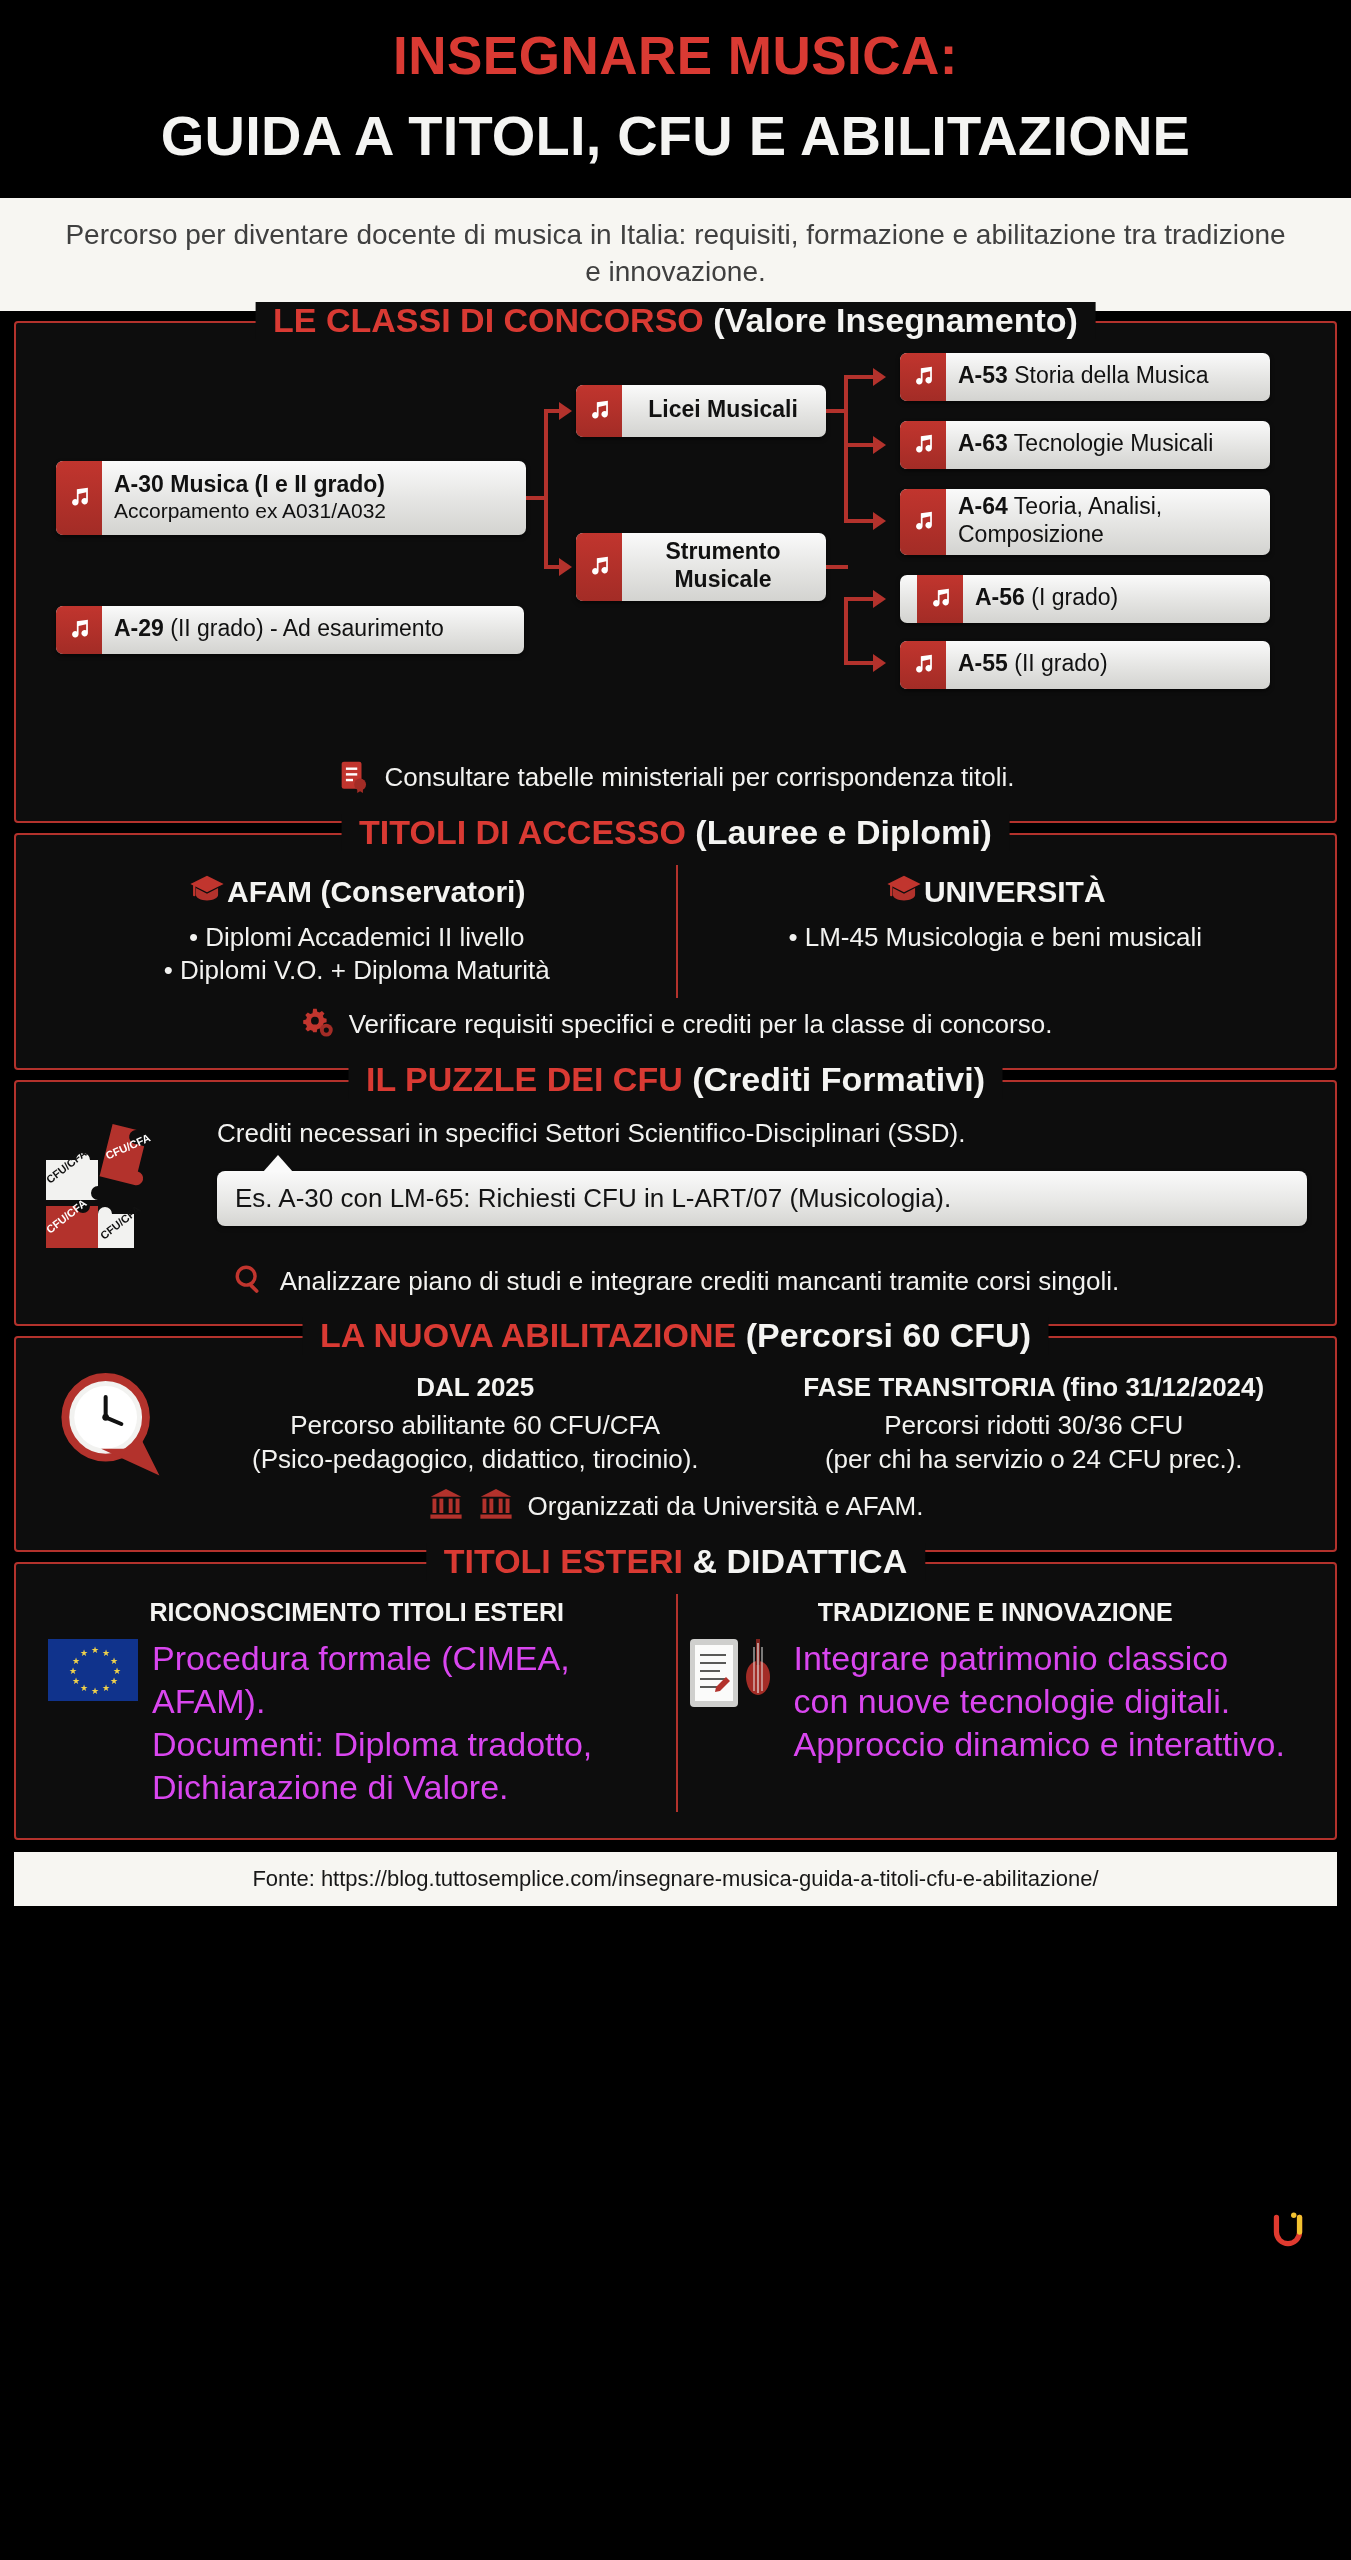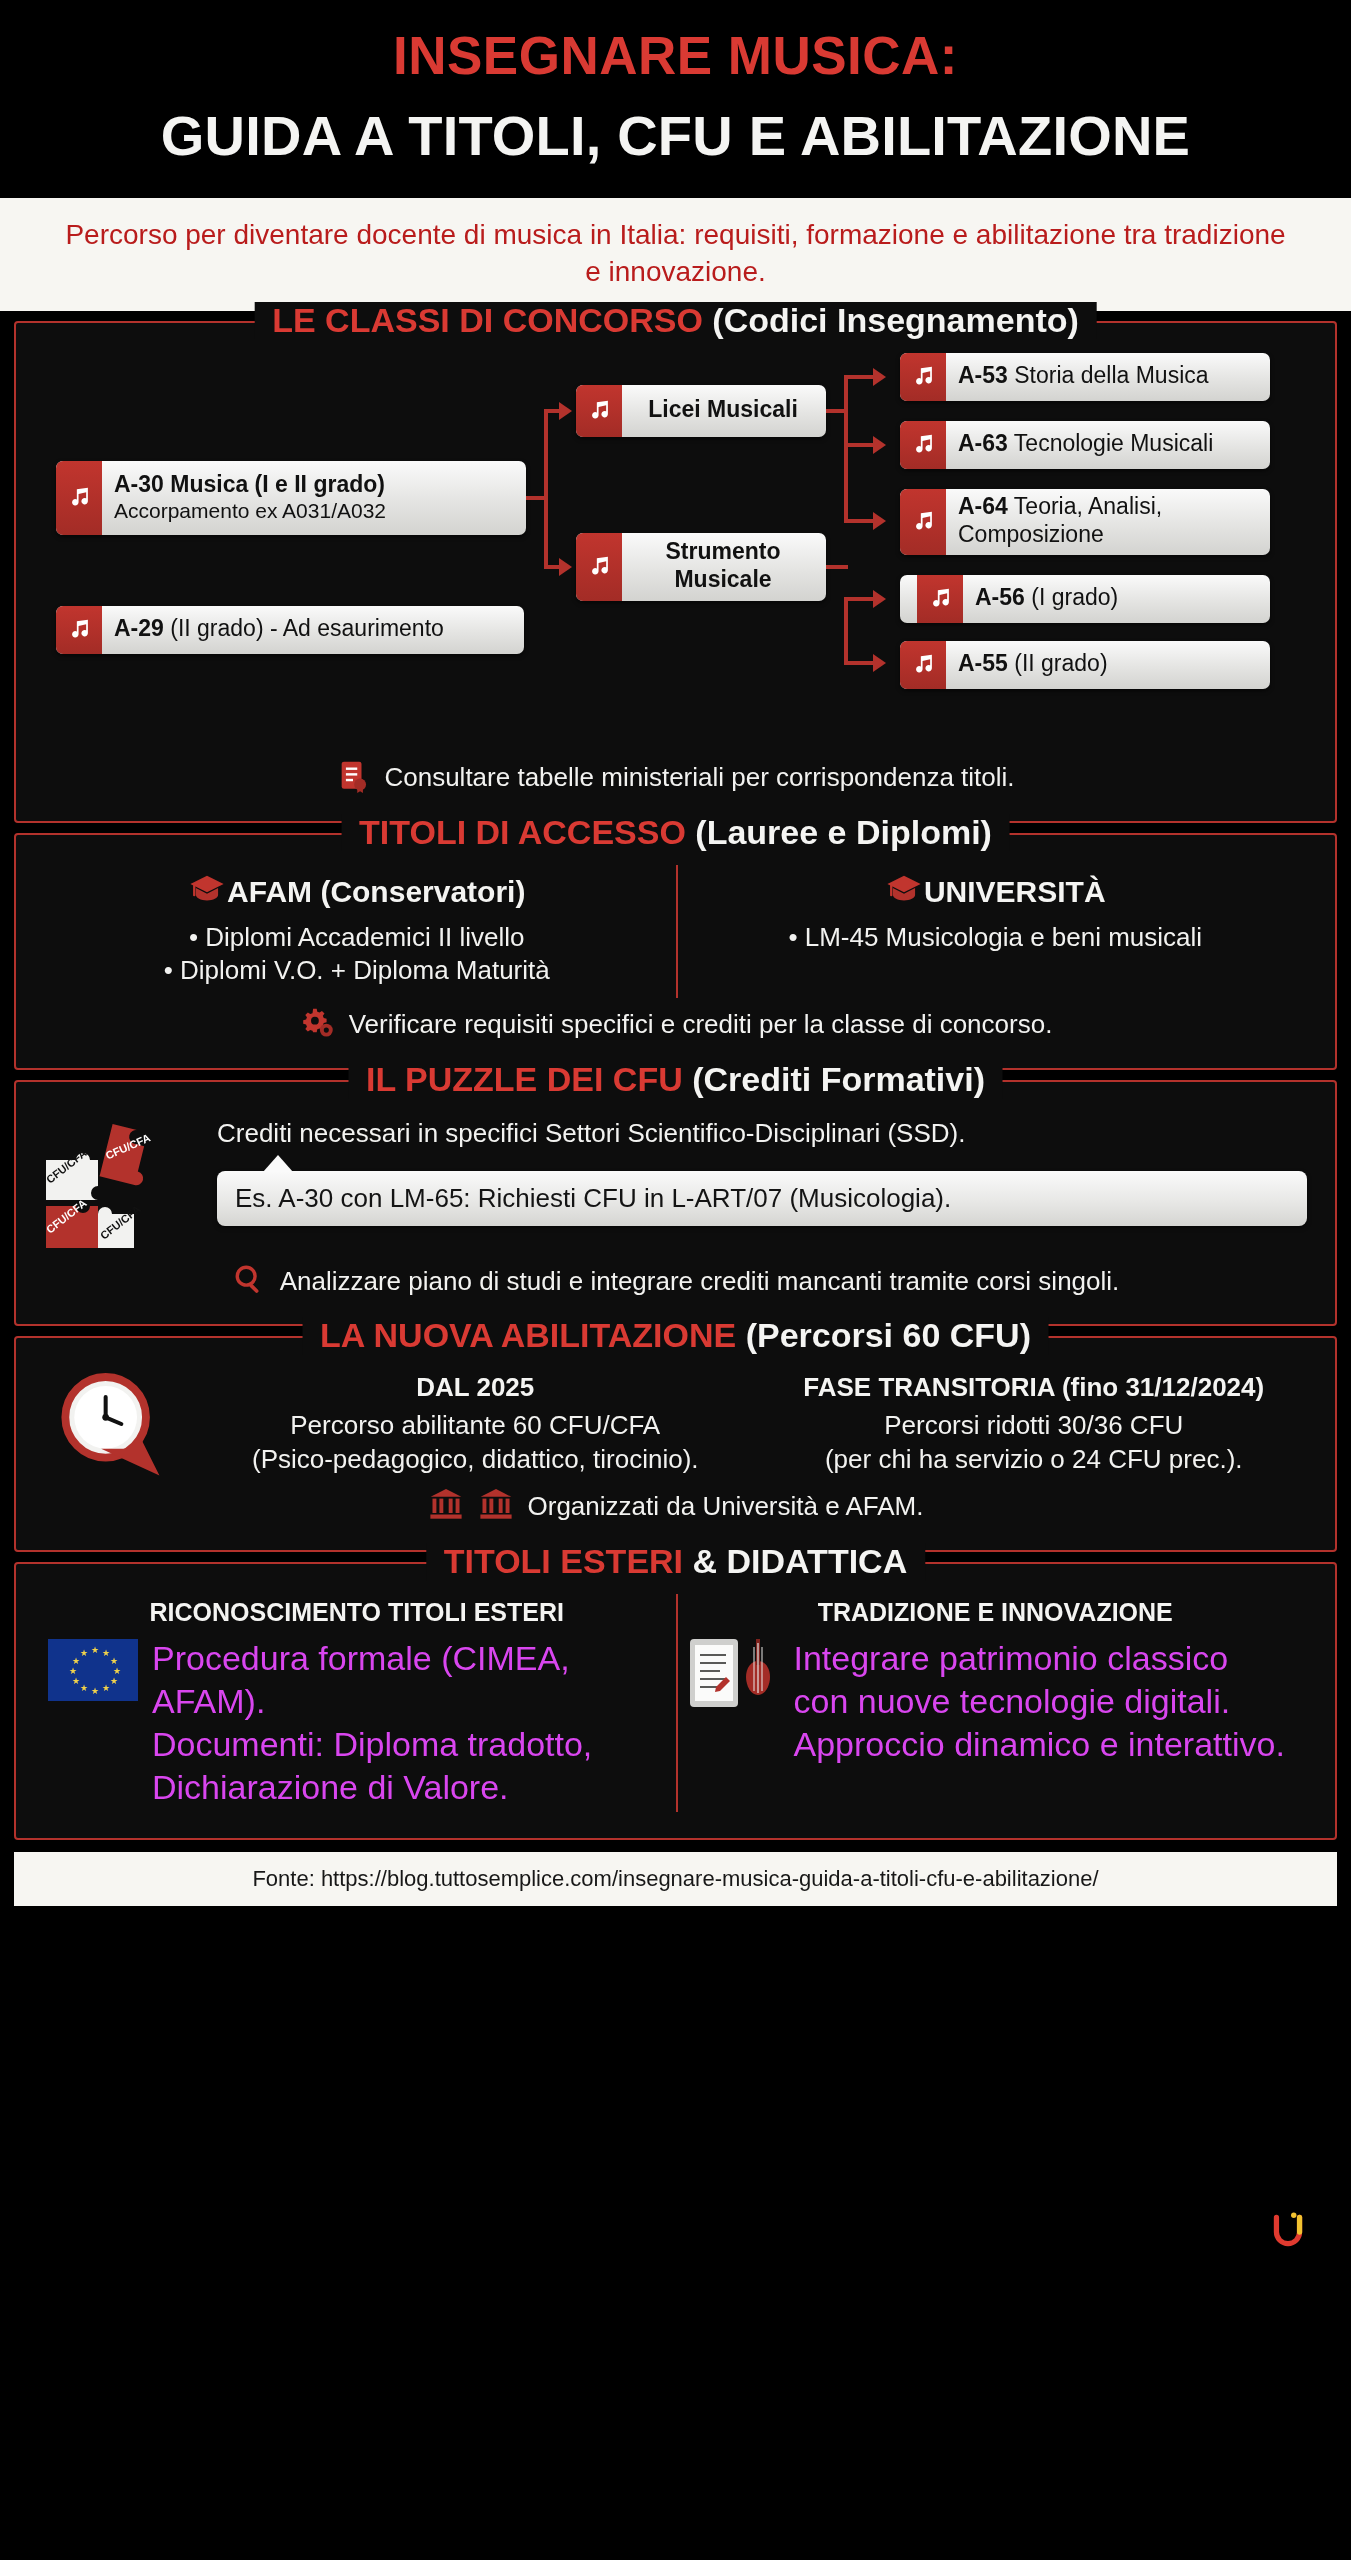--- a/index.html
+++ b/index.html
@@ -42,21 +42,21 @@
     font-weight: bold;
     letter-spacing: 0.2px;
     line-height: 1.12;
     text-transform: uppercase;
     margin-top: 20px;
   }
 
   
   .subtitle-bar {
     background: #f7f6f2;
-    color: #b91c1c;
+    color: #404040;
     text-align: center;
     padding: 18px 60px 20px;
     font-size: 28px;
     line-height: 1.33;
     flex: 0 0 auto;
   }
 
   
   .section {
     position: relative;
@@ -279,21 +279,21 @@
   <div class="header">
     <div class="line1">INSEGNARE MUSICA:</div>
     <div class="line2">GUIDA A TITOLI, CFU E ABILITAZIONE</div>
   </div>
 
   <div class="subtitle-bar">Percorso per diventare docente di musica in Italia: requisiti, formazione e abilitazione tra tradizione e innovazione.</div>
 
   <div class="section">
     <div class="section-title">
       <span class="t-red">LE CLASSI DI CONCORSO</span>
-      <span class="t-white">(Codici Insegnamento)</span>
+      <span class="t-white">(Valore Insegnamento)</span>
     </div>
 
     <div class="flow">
 
       <div class="node" style="left:18px; top:108px; width:470px; height:74px;">
         <span class="ic">
           <svg viewBox="0 0 24 24" fill="#fff">
               <path d="M10 4v9.3a3 3 0 1 0 1.6 2.7V8.2l7-1.6v5.7a3 3 0 1 0 1.6 2.7V2.6L10 4z"></path>
             </svg>
         </span>

